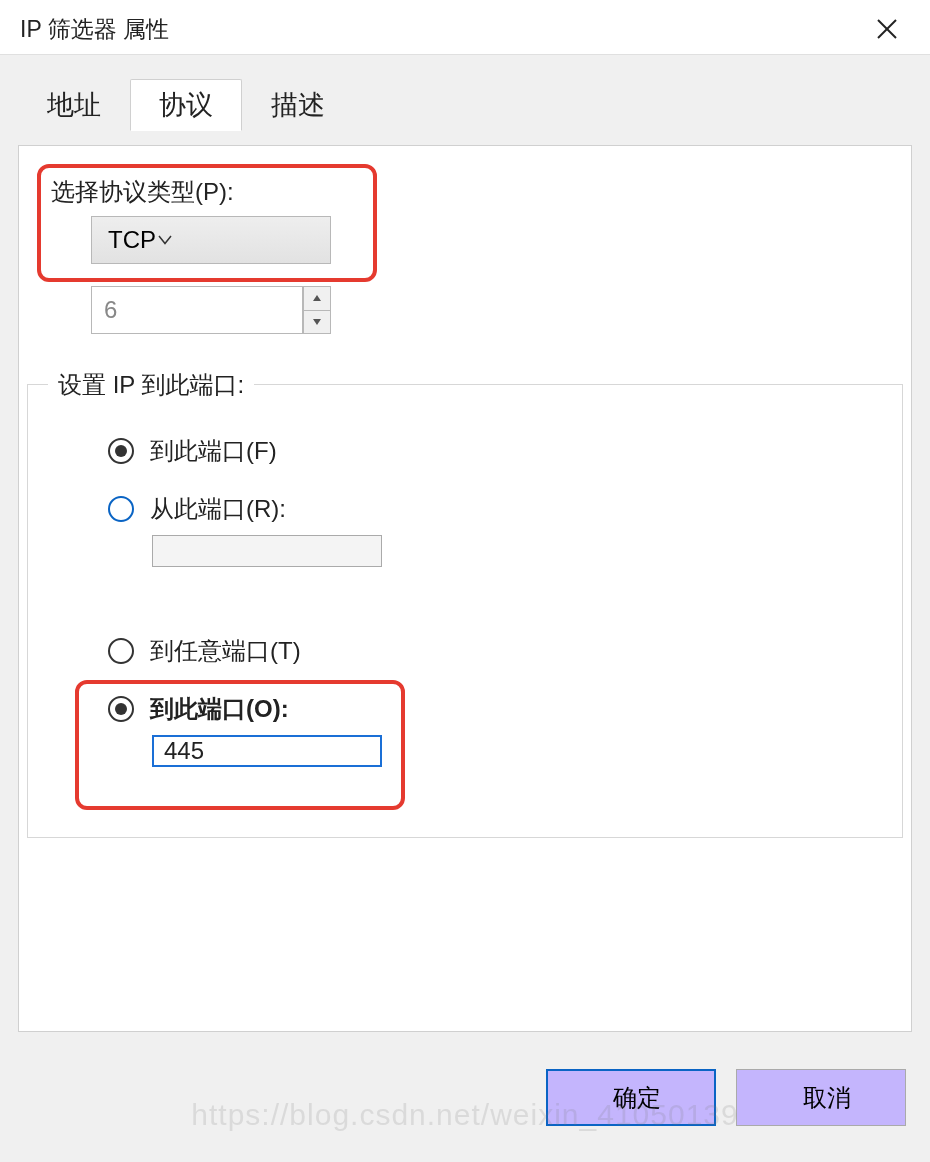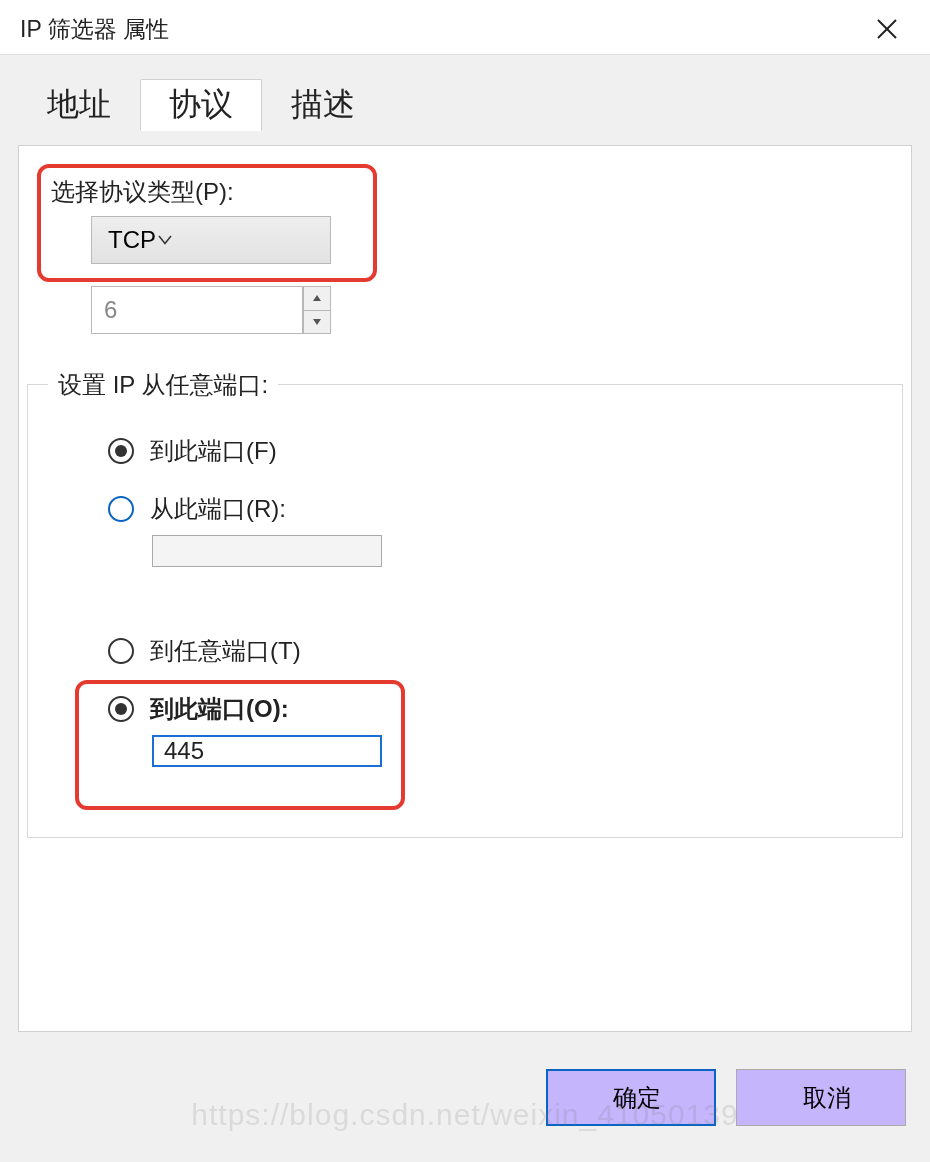--- a/index.html
+++ b/index.html
@@ -9,21 +9,21 @@
               padding: 0 20px 0 20px; background: #fff; }
   .titlebar-title { font-size: 23px; color: #222; }
   .close-btn { width: 46px; height: 46px; display: flex; align-items: center; justify-content: center;
                font-size: 28px; cursor: pointer; }
   .close-btn svg { width: 24px; height: 24px; }
 
   .client { position: absolute; left: 0; top: 54px; right: 0; bottom: 0; background: #f0f0f0;
             border-top: 1px solid #e0e0e0; }
 
   .tabs-row { position: absolute; left: 18px; top: 20px; display: flex; align-items: flex-end; height: 56px; }
-  .tab { height: 52px; padding: 0 28px; display: flex; align-items: center; font-size: 32px;
+  .tab { height: 52px; padding: 0 28px; display: flex; align-items: center; font-size: 27px;
          color: #222; border: 1px solid transparent; cursor: pointer; }
   .tab.active { background: #fff; border: 1px solid #d0d0d0; border-bottom: 1px solid #fff;
                 border-radius: 2px 2px 0 0; position: relative; z-index: 2; }
 
   .tab-panel { position: absolute; left: 18px; right: 18px; top: 74px; bottom: 130px;
                background: #fff; border: 1px solid #d0d0d0; z-index: 1; margin-top: 16px; }
 
   
   .hl { position: absolute; border: 4px solid #e53a2f; border-radius: 12px; pointer-events: none; z-index: 5; }
   .hl1 { left: 18px; top: 18px; width: 340px; height: 118px; }
@@ -121,21 +121,21 @@
         </div>
         <div class="spin-btn">
           <svg viewBox="0 0 10 8">
               <path d="M1 1 L9 1 L5 7 Z" fill="#555"></path>
             </svg>
         </div>
       </div>
     </div>
 
     <div class="group">
-      <div class="group-title">设置 IP 从任意端口:</div>
+      <div class="group-title">设置 IP 到此端口:</div>
 
       <div class="radio-row rr1">
         <span class="radio checked"></span>
         <span class="radio-label">到此端口(F)</span>
       </div>
 
       <div class="radio-row rr2">
         <span class="radio blue"></span>
         <span class="radio-label">从此端口(R):</span>
       </div>

